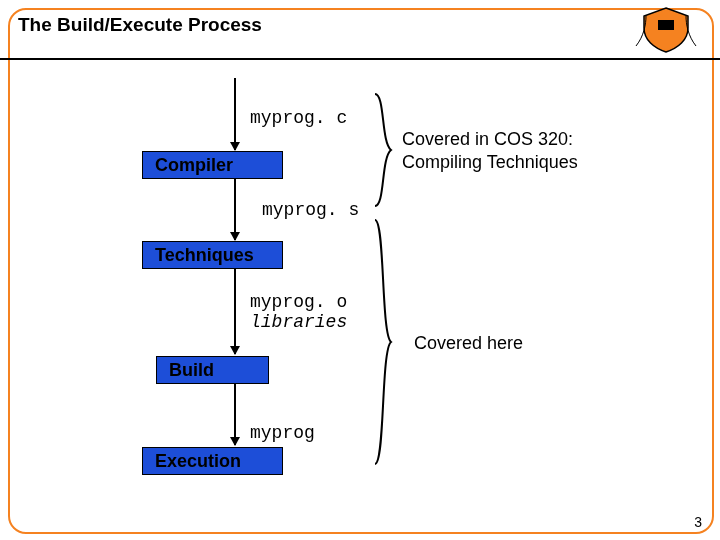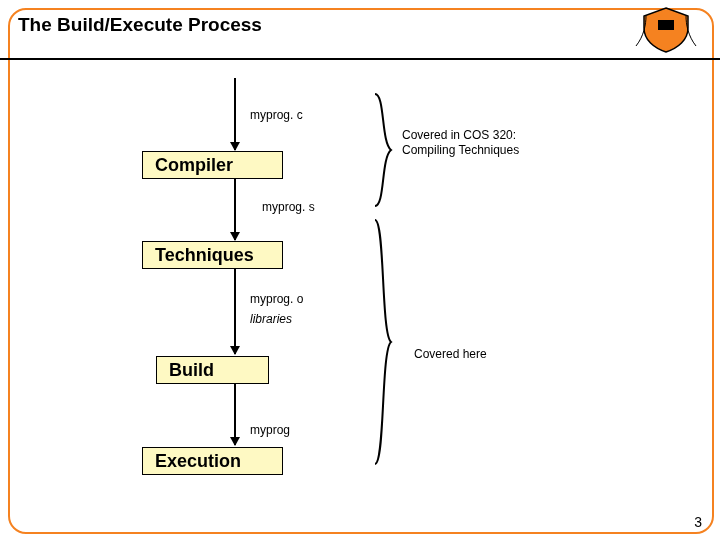--- a/index.html
+++ b/index.html
@@ -36,36 +36,36 @@
     width:64px;height:48px;
   }
   .crest svg{display:block}
   .page-no{
     position:absolute;
     right:18px;bottom:10px;
     font-size:14px;
   }
   .pos{position:absolute}
   .code{
-    font-family:Liberation Sans, sans-serif;
-    font-size:12px;
+    font-family:Liberation Mono, monospace;
+    font-size:18px;
     white-space:pre;
   }
   .ital{font-style:italic}
   .box{
-    background:#fef9c3;
+    background:#1d4ed8;
     border:1.5px solid #000;
     font-weight:bold;
     font-size:18px;
     text-align:left;
     padding:4px 12px 4px 12px;
     line-height:1;
   }
   .note{
-    font-size:12px;
+    font-size:18px;
     line-height:1.25;
   }
   .arrow{
     position:absolute;
   }
   .arrow .shaft{
     position:absolute;left:50%;top:0;
     width:0;border-left:2px solid #000;
     height:100%;
     transform:translateX(-1px);
@@ -135,15 +135,15 @@
   </svg>
 </div>
 <div class="pos note" style="left:402px;top:128px;white-space:pre">Covered in COS 320:
 Compiling Techniques</div>
 
 <div class="pos" style="left:371px;top:218px">
   <svg width="22" height="248" viewBox="0 0 22 248">
     <path d="M4 2 C14 2 10 116 20 124 C10 132 14 246 4 246" fill="none" stroke="#000" stroke-width="2"></path>
   </svg>
 </div>
-<div class="pos note" style="left:414px;top:347px">Covered here</div>
+<div class="pos note" style="left:414px;top:332px">Covered here</div>
 
 <div class="page-no">3</div>
 
 </body></html>

